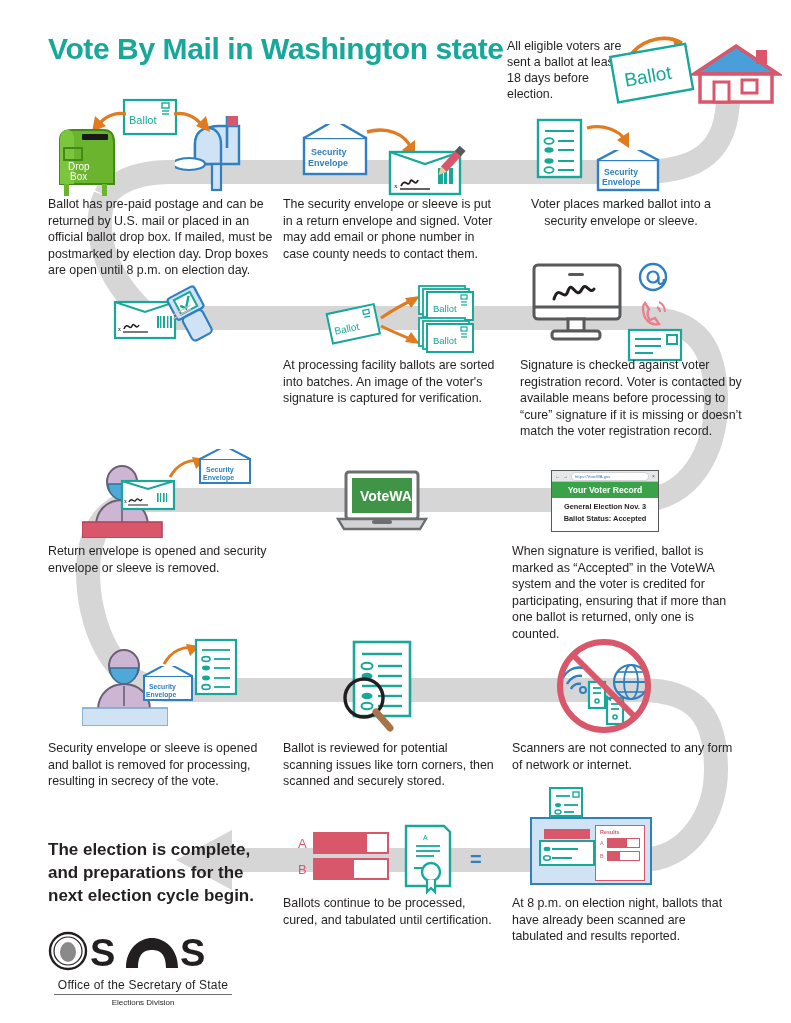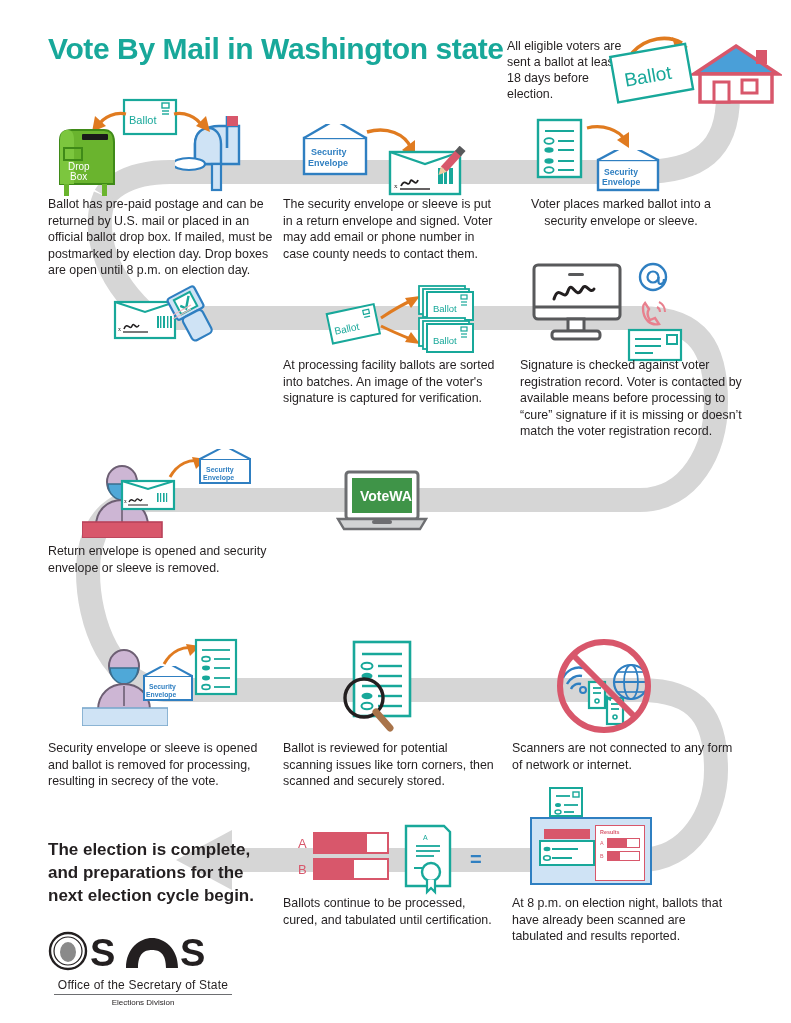--- a/index.html
+++ b/index.html
@@ -363,22 +363,34 @@
   </div>
 
   <svg class="ill" style="left:336px;top:470px;" width="92" height="62">
     <rect x="10" y="2" width="72" height="47" rx="3" fill="#fff" stroke="#6d6e71" stroke-width="3"></rect>
     <rect x="16" y="8" width="60" height="35" fill="#3f9448"></rect>
     <text x="24" y="31" font-size="14" font-weight="bold" fill="#fff" font-family="Liberation Sans, sans-serif">VoteWA</text>
     <path d="M2,49 L90,49 L84,59 L8,59 Z" fill="#d1d3d4" stroke="#6d6e71" stroke-width="2.4"></path>
     <rect x="36" y="50" width="20" height="4" rx="2" fill="#6d6e71"></rect>
   </svg>
 
+  <div class="browser">
+    <div class="browser-bar">
+      <span class="browser-arrow">←</span>
+      <span class="browser-arrow">→</span>
+      <span class="browser-url">https://VoteWA.gov</span>
+      <span class="browser-x">×</span>
+    </div>
+    <div class="vr-head">Your Voter Record</div>
+    <div class="vr-line">General Election Nov. 3</div>
+    <div class="vr-line">Ballot Status: Accepted</div>
+  </div>
 
   <div class="cap" style="left:48px;top:543px;width:222px;">Return envelope is opened and security envelope or sleeve is removed.</div>
+  <div class="cap" style="left:512px;top:543px;width:228px;">When signature is verified, ballot is marked as “Accepted” in the VoteWA system and the voter is credited for participating, ensuring that if more than one ballot is returned, only one is counted.</div>
 
   <svg class="ill" style="left:82px;top:648px;" width="86" height="78">
     <ellipse cx="42" cy="18" rx="15" ry="16" fill="#cdb6d4" stroke="#6d5f73" stroke-width="2"></ellipse>
     <path d="M28,20 C28,30 36,36 42,36 C48,36 56,30 56,20 Z" fill="#4fa8d8" stroke="#3a6f8f" stroke-width="1.6"></path>
     <path d="M16,62 C16,46 28,36 42,36 C56,36 68,46 68,62 Z" fill="#cdb6d4" stroke="#6d5f73" stroke-width="2"></path>
     <line x1="42" y1="38" x2="42" y2="58" stroke="#6d5f73" stroke-width="1.6"></line>
     <rect x="0" y="60" width="86" height="18" fill="#cfe3f5" stroke="#7aa8cc" stroke-width="1.6"></rect>
   </svg>
   <div class="ill" style="left:142px;top:666px;">
     <svg width="52" height="36">

